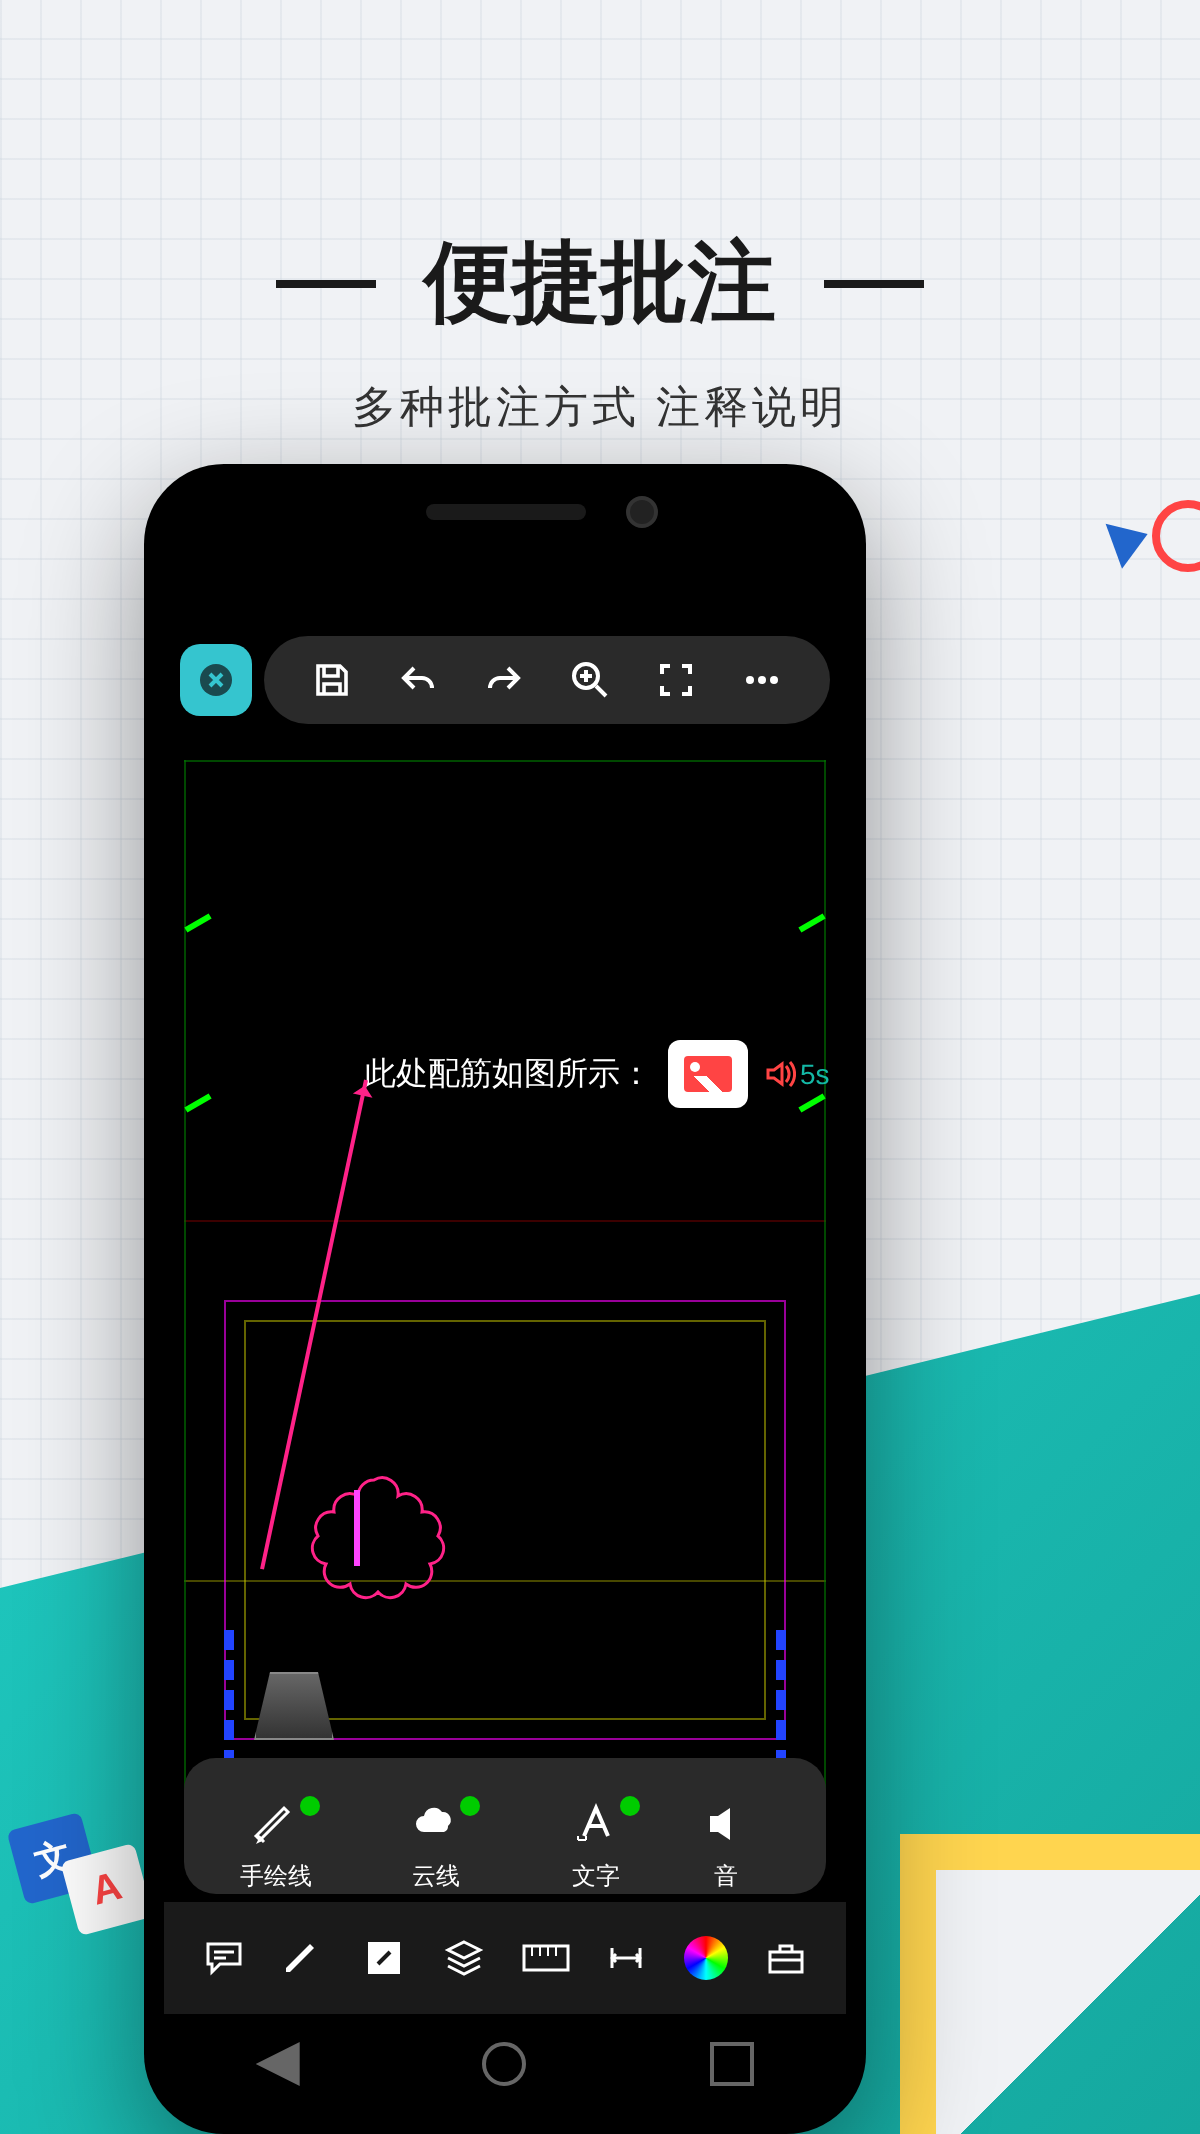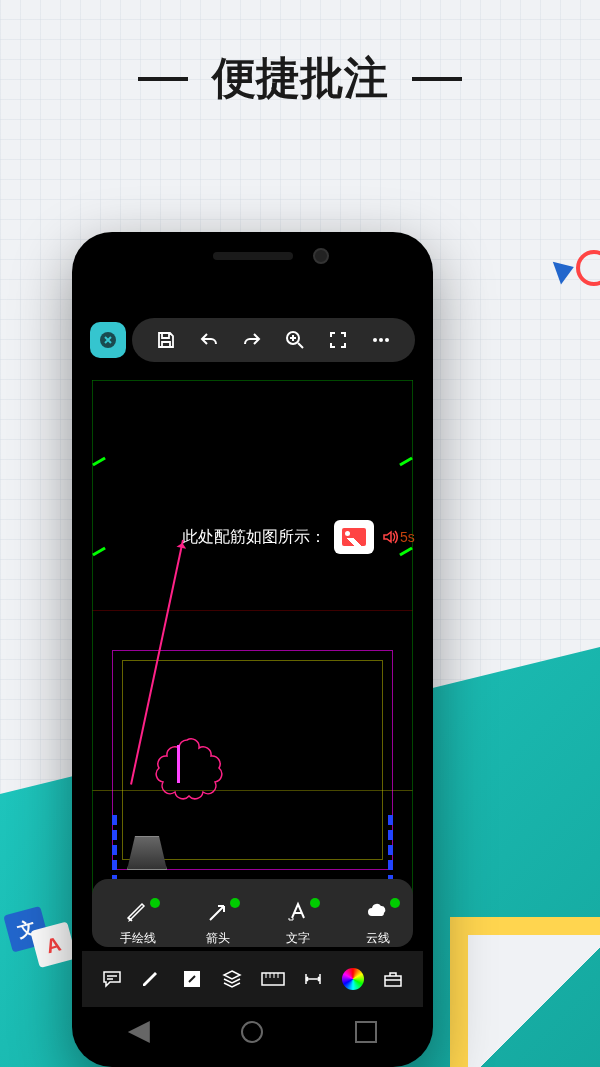--- a/index.html
+++ b/index.html
@@ -1,19 +1,19 @@
 <!DOCTYPE html>
 <html><head>
 <meta charset="utf-8">
 <style>
 *{margin:0;padding:0;box-sizing:border-box;font-family:sans-serif}
 body{width:600px;height:1067px;background:#f0f2f5;position:relative;overflow:hidden}
 .bg-blueprint{position:absolute;inset:0;background:linear-gradient(0deg,rgba(200,210,220,.3) 1px,transparent 1px),linear-gradient(90deg,rgba(200,210,220,.3) 1px,transparent 1px);background-size:20px 20px}
 .bg-teal{position:absolute;bottom:0;left:0;width:100%;height:420px;background:linear-gradient(135deg,#1fc9c0 0%,#15a89f 100%);clip-path:polygon(0 35%,100% 0,100% 100%,0 100%)}
-.header{position:relative;text-align:center;padding-top:49px}
+.header{position:relative;text-align:center;padding-top:112px}
 .header-line{display:inline-block;width:50px;height:4px;background:#1a1a1a;vertical-align:middle;margin:0 20px}
 .header-title{display:inline-block;font-size:44px;font-weight:900;color:#1a1a1a;vertical-align:middle}
 .header-sub{font-size:22px;color:#333;margin-top:18px;letter-spacing:2px}
 .phone{position:absolute;left:72px;top:232px;width:361px;height:835px;background:#000;border-radius:40px;box-shadow:0 20px 60px rgba(0,0,0,.4)}
 .phone-notch{position:absolute;top:20px;left:50%;transform:translateX(-50%);width:80px;height:8px;background:#1a1a1a;border-radius:4px}
 .phone-cam{position:absolute;top:16px;left:calc(50% + 60px);width:16px;height:16px;background:#222;border-radius:50%;border:2px solid #333}
 .screen{position:absolute;top:52px;left:10px;right:10px;bottom:10px;background:#000;border-radius:0 0 30px 30px;overflow:hidden}
 .statusbar{height:26px;background:#000}
 .topbar{display:flex;align-items:center;padding:8px;gap:6px}
 .close-btn{width:36px;height:36px;background:#35c5cf;border-radius:10px;display:flex;align-items:center;justify-content:center}
@@ -31,21 +31,21 @@
 .green-marks{position:absolute;width:14px;height:3px;background:#0f0;transform:rotate(-30deg)}
 .gm1{top:90px;left:10px}.gm2{top:90px;right:10px}
 .gm3{top:180px;left:10px}.gm4{top:180px;right:10px}
 .annotation-row{position:absolute;top:150px;left:100px;display:flex;align-items:center;gap:8px}
 .ann-text{color:#fff;font-size:16px}
 .ann-img{width:40px;height:34px;background:#fff;border-radius:6px;display:flex;align-items:center;justify-content:center;position:relative}
 .ann-img::after{content:"";position:absolute;bottom:-6px;left:50%;transform:translateX(-50%);border:6px solid transparent;border-top-color:#fff}
 .img-icon{width:24px;height:18px;background:#ff4444;border-radius:2px;position:relative}
 .img-icon::before{content:"";position:absolute;top:3px;left:3px;width:5px;height:5px;background:#fff;border-radius:50%}
 .img-icon::after{content:"";position:absolute;bottom:0;left:0;right:0;height:8px;background:linear-gradient(45deg,transparent 40%,#fff 40%,#fff 60%,transparent 60%)}
-.speaker{color:#c2410c;display:flex;align-items:center;gap:2px;font-size:14px}
+.speaker{color:#14b8a6;display:flex;align-items:center;gap:2px;font-size:14px}
 .arrow-line{position:absolute;top:170px;left:100px;width:2px;height:250px;background:#ff2288;transform-origin:top;transform:rotate(12deg)}
 .arrow-line::before{content:"";position:absolute;top:-2px;left:-4px;border:5px solid transparent;border-bottom-color:#ff2288}
 .cloud{position:absolute;top:360px;left:60px;width:90px;height:80px}
 .cloud-path{stroke:#ff2288;stroke-width:1.5;fill:none}
 .cursor-line{position:absolute;top:375px;left:95px;width:3px;height:38px;background:#ff44ff}
 .blue-corner{position:absolute;border:5px dashed #2244ff}
 .bc1{bottom:45px;left:30px;width:80px;height:70px;border-right:none;border-top:none}
 .bc2{bottom:45px;right:30px;width:80px;height:70px;border-left:none;border-top:none}
 .obj-icon{position:absolute;bottom:60px;left:45px;width:40px;height:34px;background:linear-gradient(180deg,#666 0%,#333 100%);clip-path:polygon(20% 0,80% 0,100% 100%,0 100%);border:1px solid #888}
 .ann-toolbar{position:absolute;bottom:110px;left:10px;right:10px;height:68px;background:#2a2a2a;border-radius:16px;display:flex;align-items:flex-end;padding:0 6px;overflow:hidden}
@@ -71,20 +71,21 @@
 </style>
 </head>
 <body>
 <div class="bg-blueprint"></div>
 <div class="bg-teal"></div>
 
 <div class="header">
   <span class="header-line"></span>
   <span class="header-title">便捷批注</span>
   <span class="header-line"></span>
+  <div class="header-sub">多种批注方式 注释说明</div>
 </div>
 
 <div class="deco-circle"></div>
 <div class="deco-tri"></div>
 <div class="deco-ruler"></div>
 <div class="deco-lang">
   <div class="lang-a">文</div>
   <div class="lang-b">A</div>
 </div>
 
@@ -182,44 +183,35 @@
               <path d="M3 18l3 3 M4 20L18 6l-2-2L2 18z" fill="none" stroke="#fff" stroke-width="1.5"></path>
               <path d="M2 22l2-4 2 2z" fill="#fff"></path>
             </svg>
             <div class="green-dot"></div>
           </div>
         <div class="ann-tool-label">手绘线</div>
       </div>
       <div class="ann-tool">
         <div class="ann-tool-icon">
             <svg width="24" height="24" viewBox="0 0 24 24">
-              <path d="M4 20L18 6M18 6h-6M18 6v6" fill="none" stroke="#fff" stroke-width="2"></path>
+              <path d="M6 16a4 4 0 010-8 5 5 0 019-2 4 4 0 013 7 3 3 0 01-2 3H6z" fill="#fff"></path>
             </svg>
             <div class="green-dot"></div>
           </div>
-        <div class="ann-tool-label">箭头</div>
+        <div class="ann-tool-label">云线</div>
       </div>
       <div class="ann-tool">
         <div class="ann-tool-icon">
             <svg width="24" height="24" viewBox="0 0 24 24">
               <path d="M6 18L12 4l6 14M8 13h8" fill="none" stroke="#fff" stroke-width="2"></path>
               <path d="M3 20h4M3 20v-2M7 20v-2" stroke="#fff" stroke-width="1"></path>
             </svg>
             <div class="green-dot"></div>
           </div>
         <div class="ann-tool-label">文字</div>
-      </div>
-      <div class="ann-tool">
-        <div class="ann-tool-icon">
-            <svg width="24" height="24" viewBox="0 0 24 24">
-              <path d="M6 16a4 4 0 010-8 5 5 0 019-2 4 4 0 013 7 3 3 0 01-2 3H6z" fill="#fff"></path>
-            </svg>
-            <div class="green-dot"></div>
-          </div>
-        <div class="ann-tool-label">云线</div>
       </div>
       <div class="ann-tool" style="flex:0 0 50px">
         <div class="ann-tool-icon">
             <svg width="20" height="24" viewBox="0 0 20 24">
               <path d="M2 8v8h4l6 4V4l-6 4z" fill="#fff"></path>
             </svg>
           </div>
         <div class="ann-tool-label">音</div>
       </div>
     </div>

